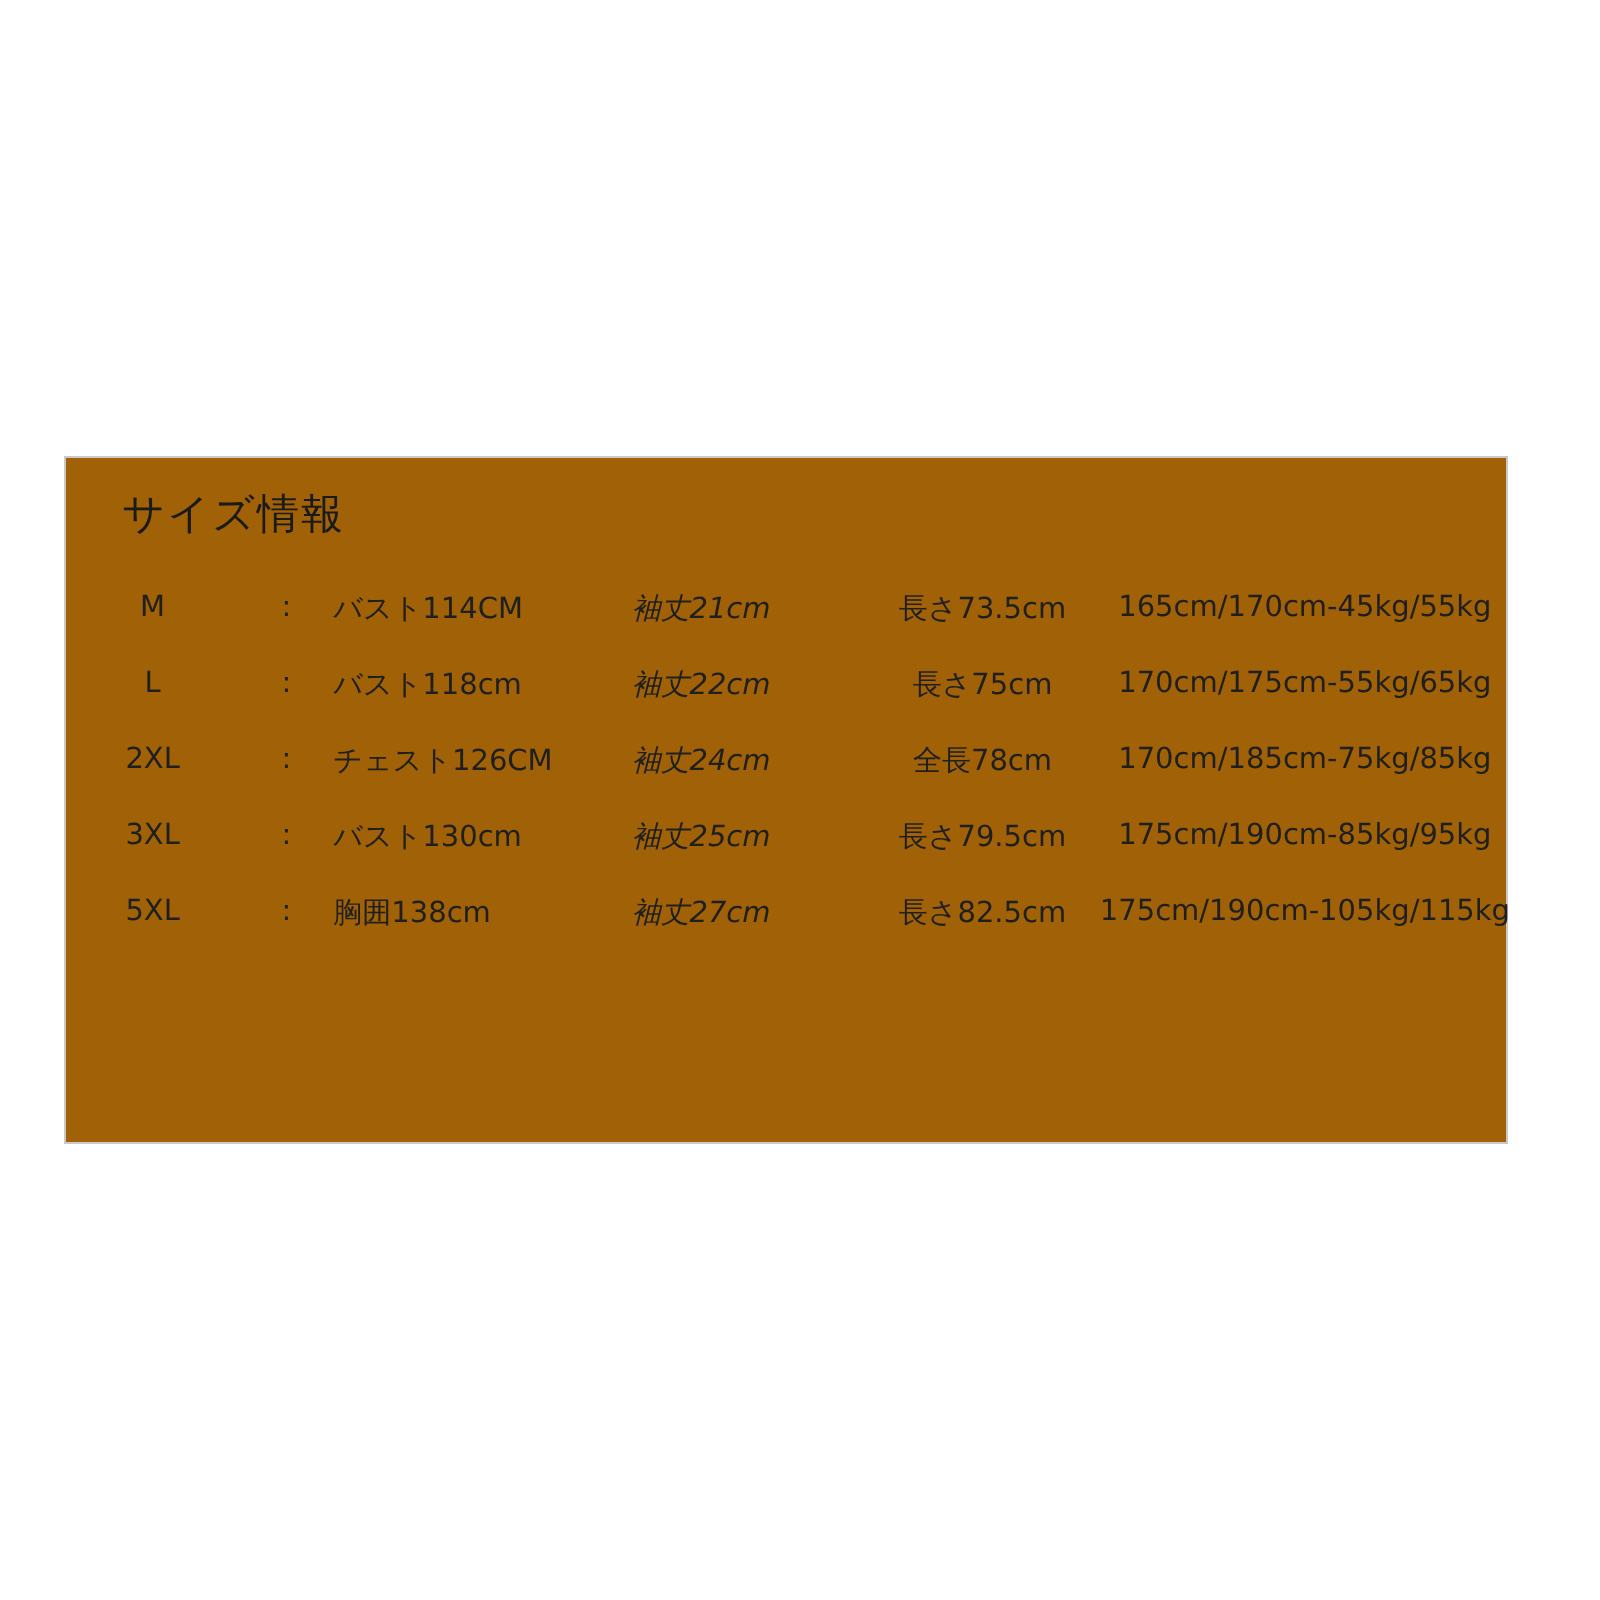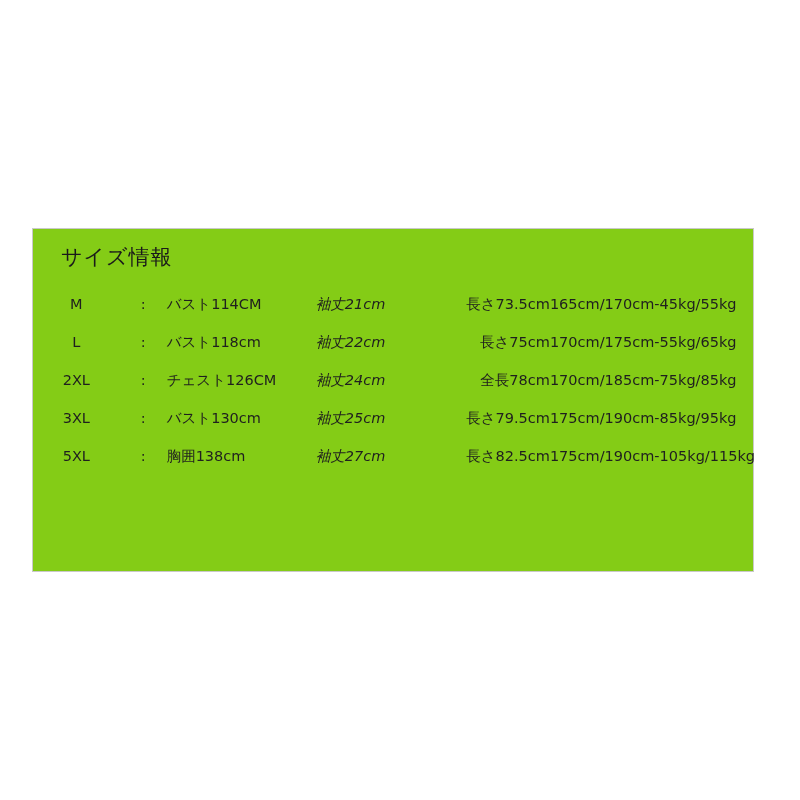--- a/index.html
+++ b/index.html
@@ -19,21 +19,21 @@
     height: 800px;
     background: #ffffff;
   }
   .size-panel {
     position: absolute;
     left: 32px;
     top: 228px;
     width: 722px;
     height: 344px;
     border: 1px solid #c9c9c9;
-    background: #84cc16;
+    background: #a16207;
     box-sizing: border-box;
   }
   .panel-title {
     position: absolute;
     left: 28px;
     top: 14px;
     font-size: 21px;
     color: #1a1a1a;
     letter-spacing: 1px;
     font-family: "DejaVu Sans", sans-serif;
@@ -68,25 +68,25 @@
     text-align: left;
   }
   td.col-sleeve {
     width: 118px;
     text-align: left;
     padding-left: 2px;
     font-style: italic;
   }
   td.col-length {
     width: 118px;
-    text-align: right;
+    text-align: center;
     padding-left: 6px;
   }
   td.col-fit {
-    text-align: left;
+    text-align: center;
     padding-left: 12px;
   }
 </style>
 </head>
 <body>
 
 <div class="page">
   <div class="size-panel">
     <div class="panel-title">サイズ情報</div>
     <table class="size-table">

